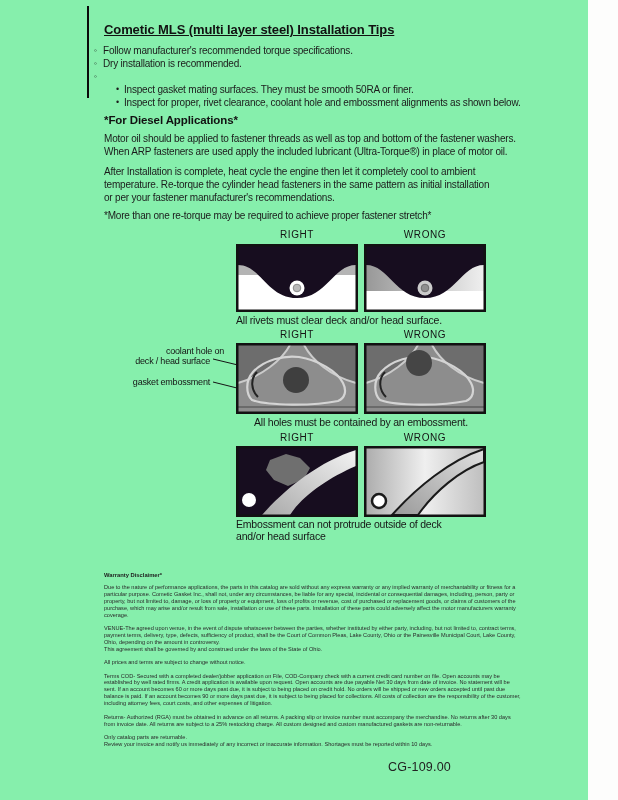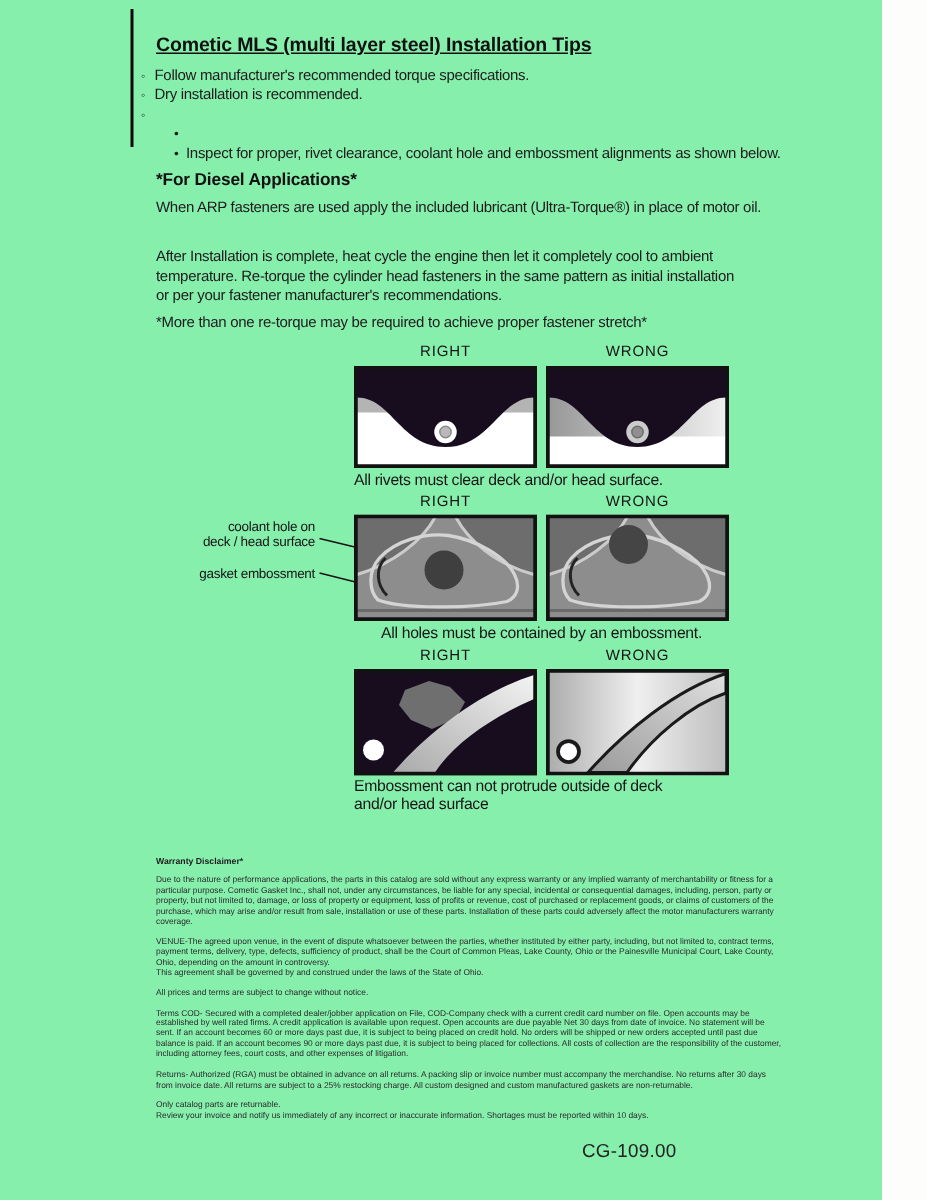--- a/index.html
+++ b/index.html
@@ -39,29 +39,31 @@
     </div>
     <div class="bullet-line">
       <span class="b-marker">◦</span>
       <span>Dry installation is recommended.</span>
     </div>
     <div class="bullet-line">
       <span class="b-marker">◦</span>
     </div>
     <div class="bullet-line sub">
       <span class="sb-marker">•</span>
+      <span>Inspect gasket mating surfaces.  They must be smooth 50RA or finer.</span>
     </div>
     <div class="bullet-line sub">
       <span class="sb-marker">•</span>
       <span>Inspect for proper, rivet clearance, coolant hole and embossment alignments as shown below.</span>
     </div>
   </div>
 
   <div class="abs h2" style="left:104px;top:114px;">*For Diesel Applications*</div>
   <div class="abs" style="left:104px;top:132px;">
+    <div class="body-line">Motor oil should be applied to fastener threads as well as top and bottom of the fastener washers.</div>
     <div class="body-line">When ARP fasteners are used apply the included lubricant (Ultra-Torque®) in place of motor oil.</div>
   </div>
   <div class="abs" style="left:104px;top:165px;">
     <div class="body-line">After Installation is complete, heat cycle the engine then let it completely cool to ambient</div>
     <div class="body-line">temperature. Re-torque the cylinder head fasteners in the same pattern as initial installation</div>
     <div class="body-line">or per your fastener manufacturer's recommendations.</div>
   </div>
   <div class="abs body-line" style="left:104px;top:209px;">*More than one re-torque may be required to achieve proper fastener stretch*</div>
 
   <div class="abs dg-label" style="left:236px;top:229px;">RIGHT</div>
@@ -91,21 +93,21 @@
       <circle cx="61" cy="44" r="7.5" fill="#cbcbcb"></circle>
       <circle cx="61" cy="44" r="3.8" fill="#8f8f8f" stroke="#6e6e6e" stroke-width="1"></circle>
       <rect x="1.25" y="1.25" width="119.5" height="65.5" fill="none" stroke="#121212" stroke-width="2.5"></rect>
     </svg>
   </div>
   <div class="abs caption" style="left:236px;top:314px;width:290px;">All rivets must clear deck and/or head surface.</div>
 
   <div class="abs dg-label" style="left:236px;top:329px;">RIGHT</div>
   <div class="abs dg-label" style="left:364px;top:329px;">WRONG</div>
 
-  <div class="abs callout" style="left:100px;top:346px;">coolant hole on</div>
+  <div class="abs callout" style="left:114px;top:346px;">coolant hole on</div>
   <div class="abs callout" style="left:100px;top:356px;">deck / head surface</div>
   <div class="abs callout" style="left:100px;top:377px;">gasket embossment</div>
 
   <svg class="abs" style="left:205px;top:350px;" width="100" height="60" viewBox="0 0 100 60">
     <line x1="8" y1="9" x2="91" y2="29" stroke="#141414" stroke-width="1"></line>
     <line x1="8" y1="32" x2="56" y2="44" stroke="#141414" stroke-width="1"></line>
   </svg>
 
   <div class="abs" style="left:236px;top:343px;">
     <svg width="122" height="71" viewBox="0 0 122 71">

